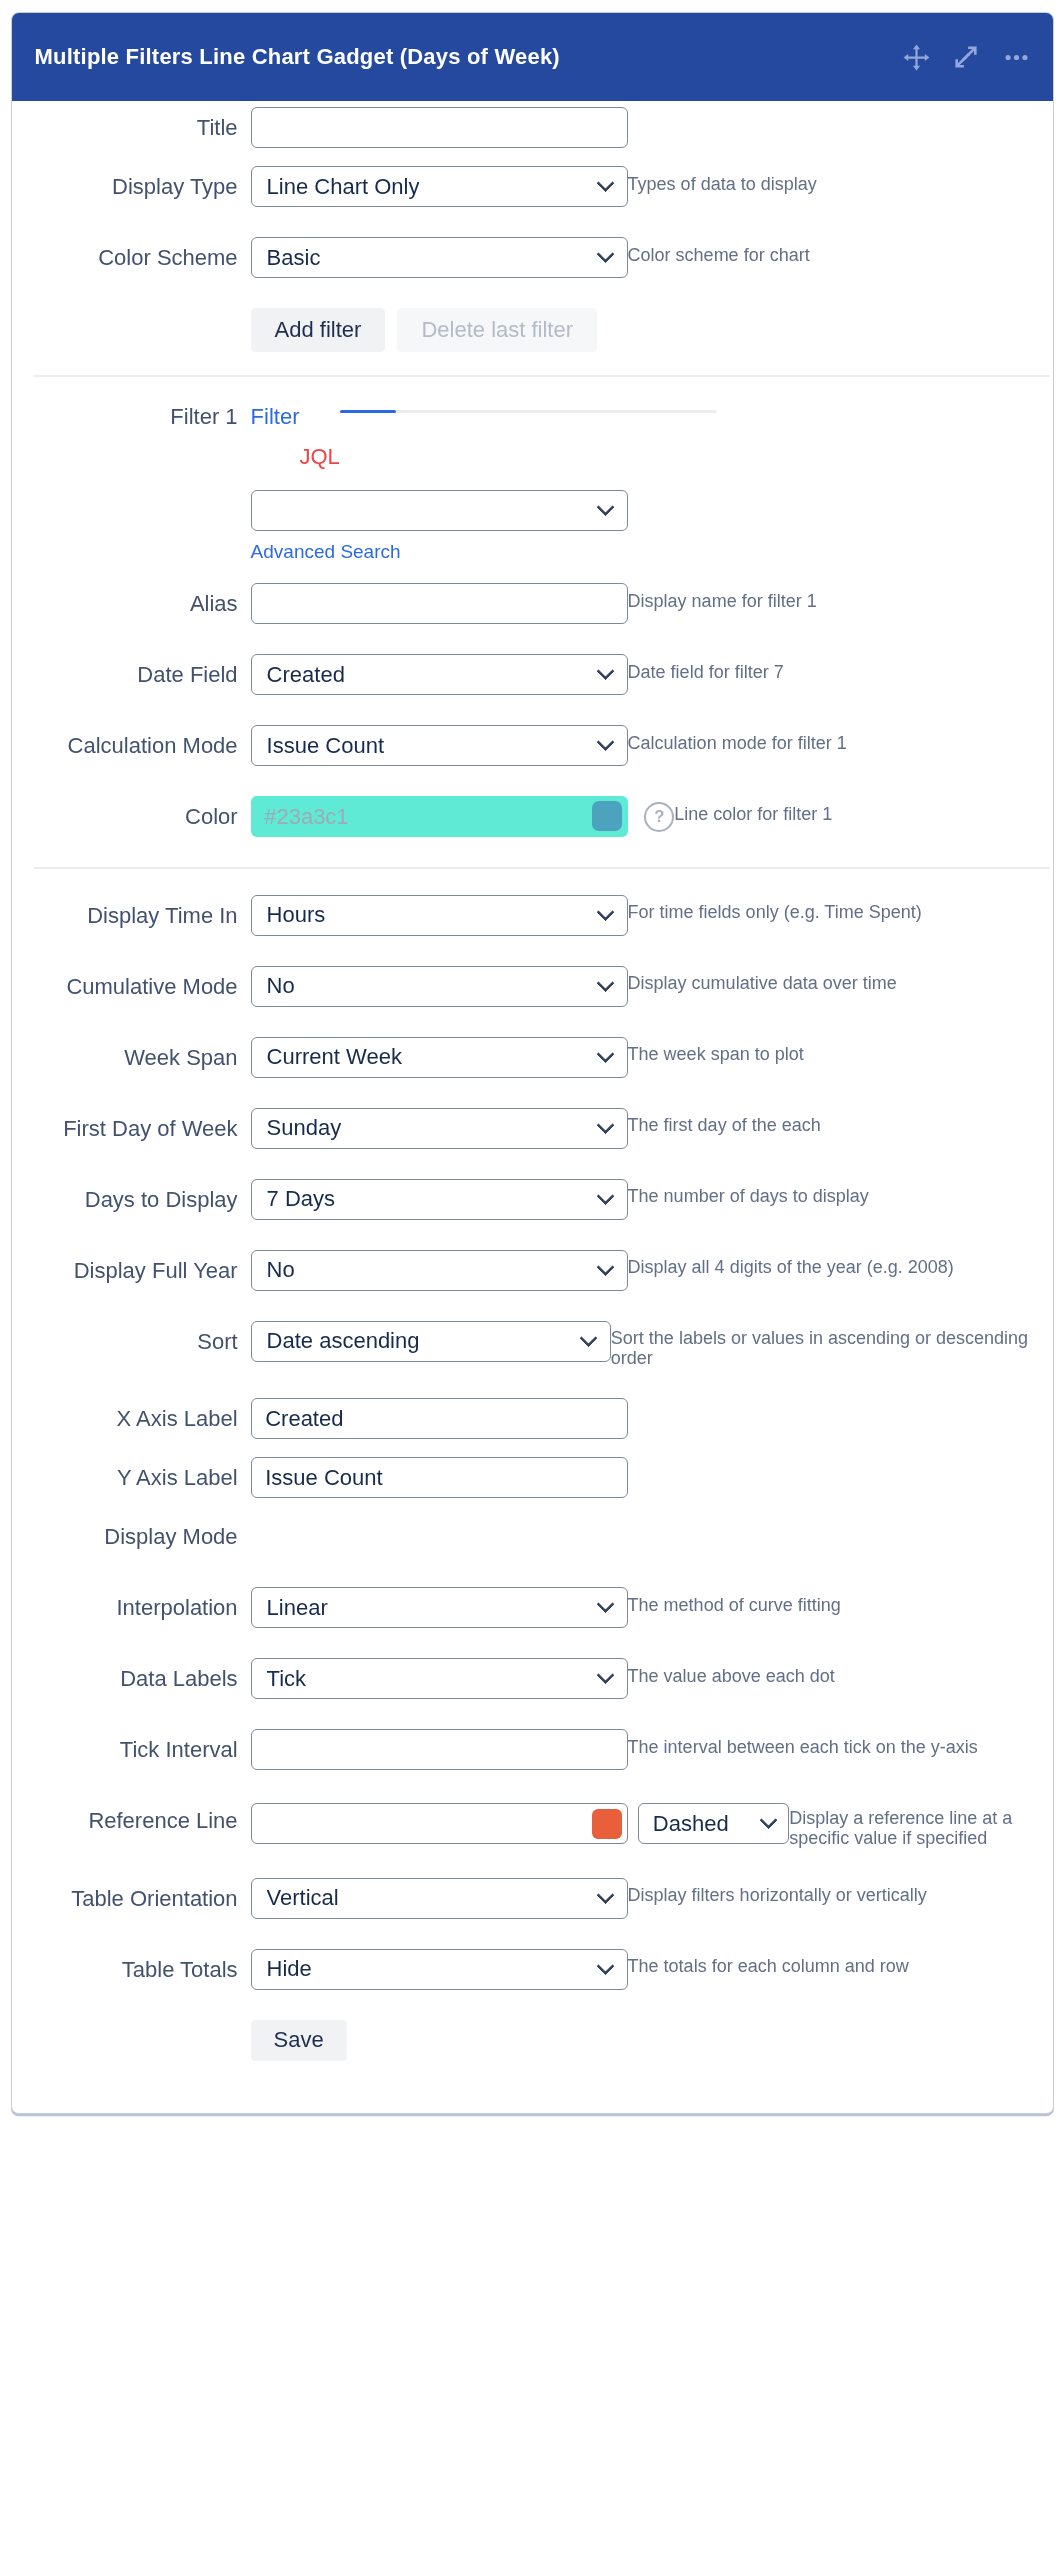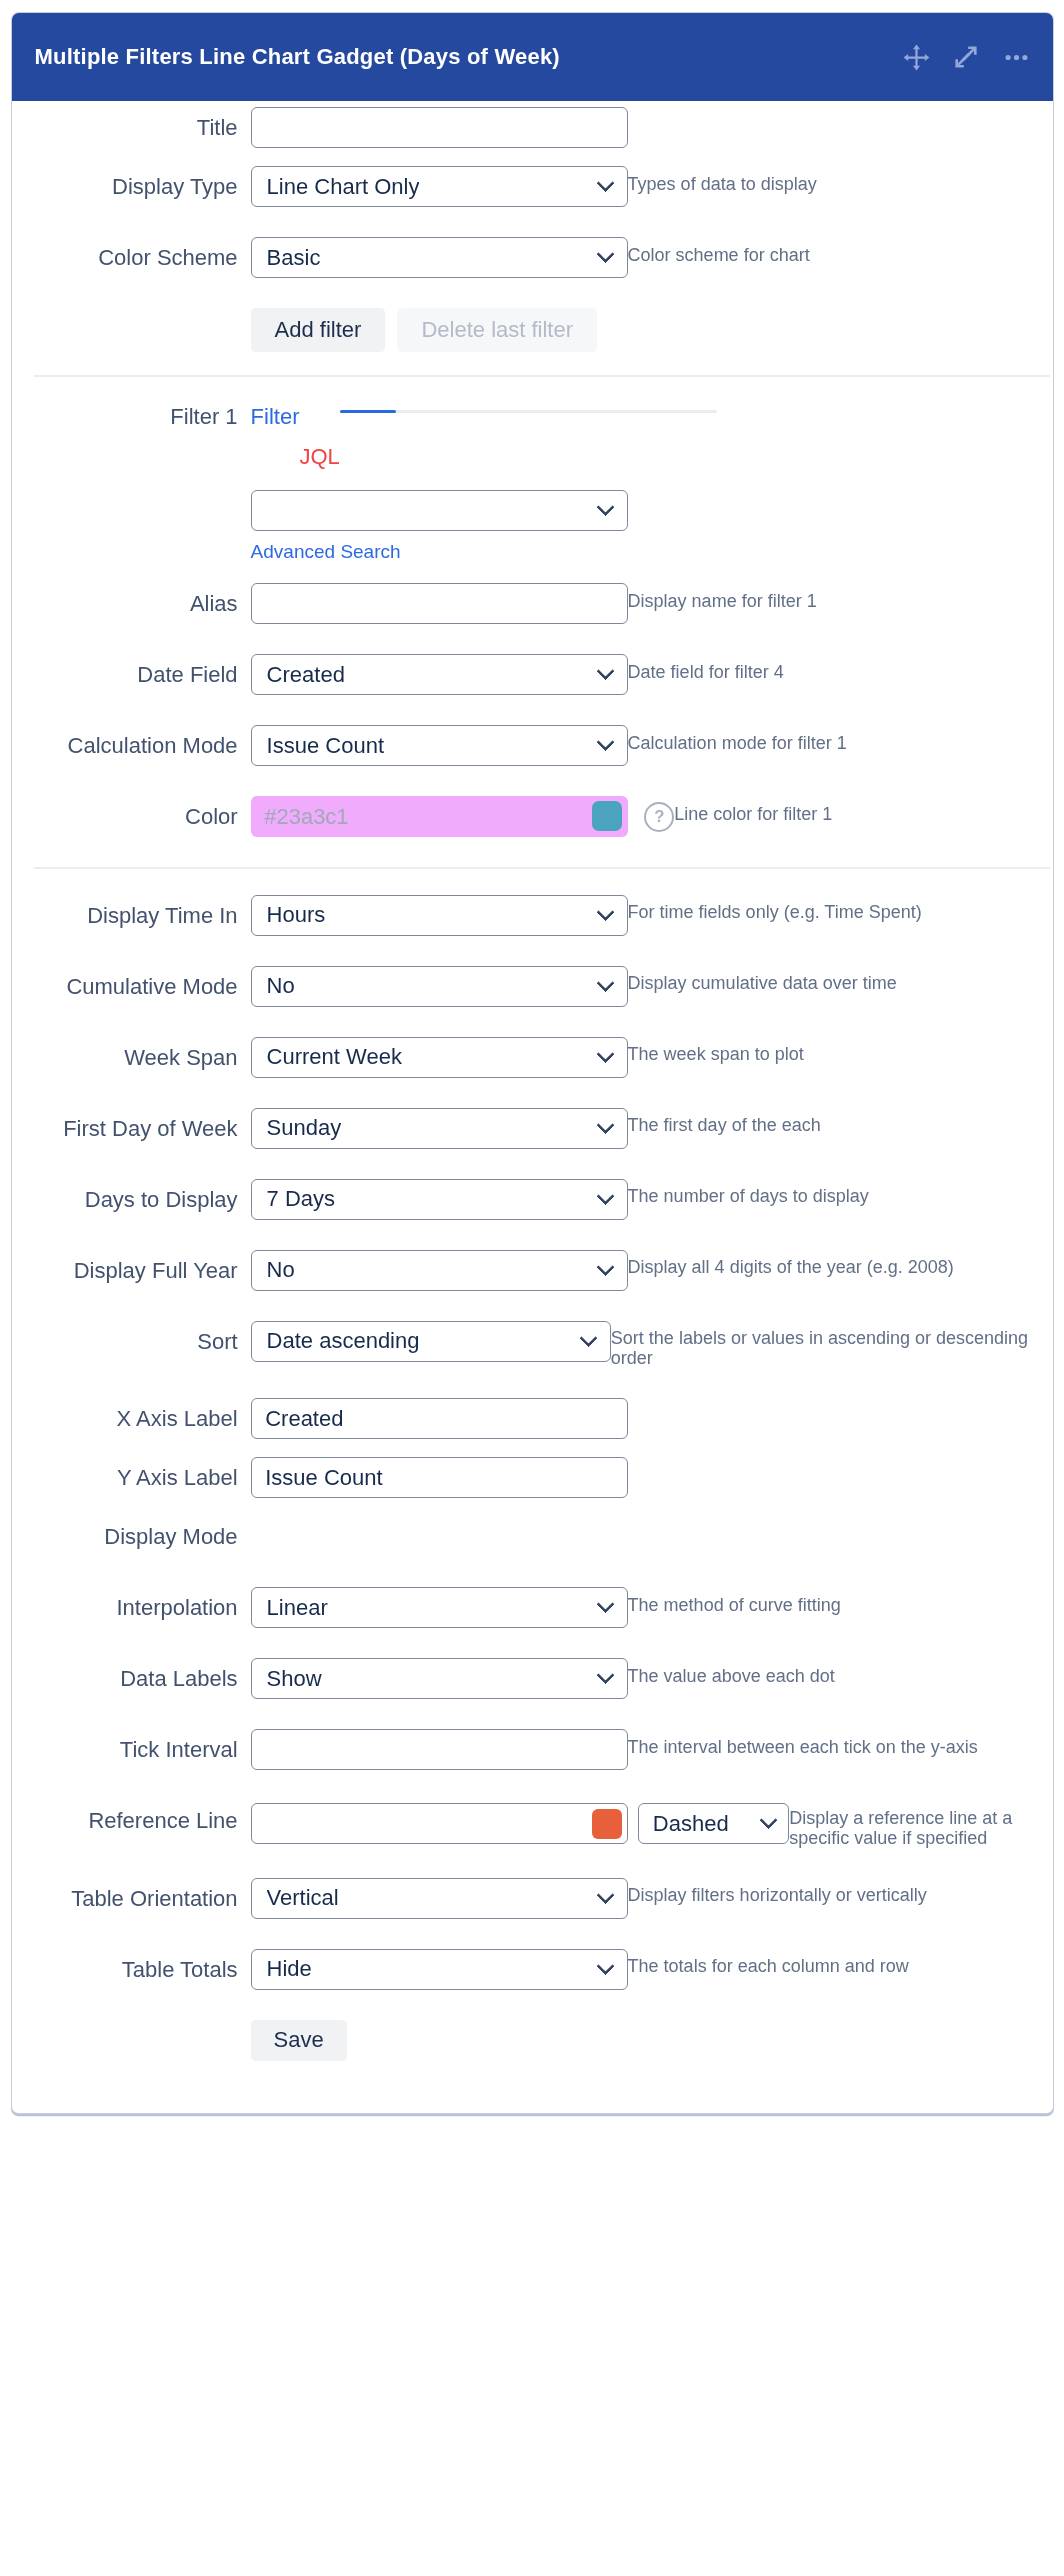--- a/index.html
+++ b/index.html
@@ -28,21 +28,21 @@
   .btn + .btn{margin-left:12px;}
   .tabs{display:flex;}
   .tab{font-size:22px;line-height:27px;cursor:pointer;}
   .tab.active{color:#2C6AE1;}
   .tab.inactive{color:#ef4444;margin-top:40px;}
   .tab-track{width:377px;height:3px;background:#EBECF0;margin-top:7.6px;border-radius:1.5px;}
   .tab-track-active{width:56px;height:3px;background:#2C6AE1;border-radius:1.5px;}
   .link{color:#2C6AE1;font-size:19px;text-decoration:none;cursor:pointer;}
   .input-wrap{position:relative;width:377px;}
   .swatch{position:absolute;top:5.3px;right:6px;width:30px;height:30px;border-radius:6.8px;}
-  .color-disabled{box-sizing:border-box;width:377px;height:41px;background:#f0abfc;border:none;border-radius:6px;font-family:"Liberation Sans",sans-serif;font-size:22px;color:#172B4D;padding:0 13.6px;outline:none;}
+  .color-disabled{box-sizing:border-box;width:377px;height:41px;background:#5eead4;border:none;border-radius:6px;font-family:"Liberation Sans",sans-serif;font-size:22px;color:#172B4D;padding:0 13.6px;outline:none;}
   .color-disabled::placeholder{color:#A0A9B8;}
   .help-icon{width:26px;height:26px;border:2.3px solid #A9B1BE;border-radius:50%;color:#A9B1BE;font-size:16.7px;font-weight:bold;display:flex;align-items:center;justify-content:center;margin-left:16.7px;cursor:pointer;}
   .ref-select{box-sizing:border-box;width:151px;height:41px;margin-left:10.6px;border:1.5px solid #7D8998;border-radius:6px;background:#fff;display:flex;align-items:center;justify-content:space-between;padding:0 13.6px;cursor:pointer;}
   .mb14{margin-bottom:10.6px;}
   .mb26{margin-bottom:20px;}
   .mb30{margin-bottom:23px;}
 </style>
 </head>
 <body>
 
@@ -161,21 +161,21 @@
         </div>
       </div>
 
       <div class="row with-hint">
         <div class="label-col">Date Field</div>
         <div class="field-col">
           <div class="select">
             <span class="select-text">Created</span>
             <span class="chevron"></span>
           </div>
-          <div class="hint">Date field for filter 4</div>
+          <div class="hint">Date field for filter 7</div>
         </div>
       </div>
 
       <div class="row with-hint">
         <div class="label-col">Calculation Mode</div>
         <div class="field-col">
           <div class="select">
             <span class="select-text">Issue Count</span>
             <span class="chevron"></span>
           </div>
@@ -302,21 +302,21 @@
             <span class="chevron"></span>
           </div>
           <div class="hint">The method of curve fitting</div>
         </div>
       </div>
 
       <div class="row with-hint">
         <div class="label-col">Data Labels</div>
         <div class="field-col">
           <div class="select">
-            <span class="select-text">Show</span>
+            <span class="select-text">Tick</span>
             <span class="chevron"></span>
           </div>
           <div class="hint">The value above each dot</div>
         </div>
       </div>
 
       <div class="row with-hint">
         <div class="label-col">Tick Interval</div>
         <div class="field-col">
           <input class="text-input" type="text" value="" style="">

